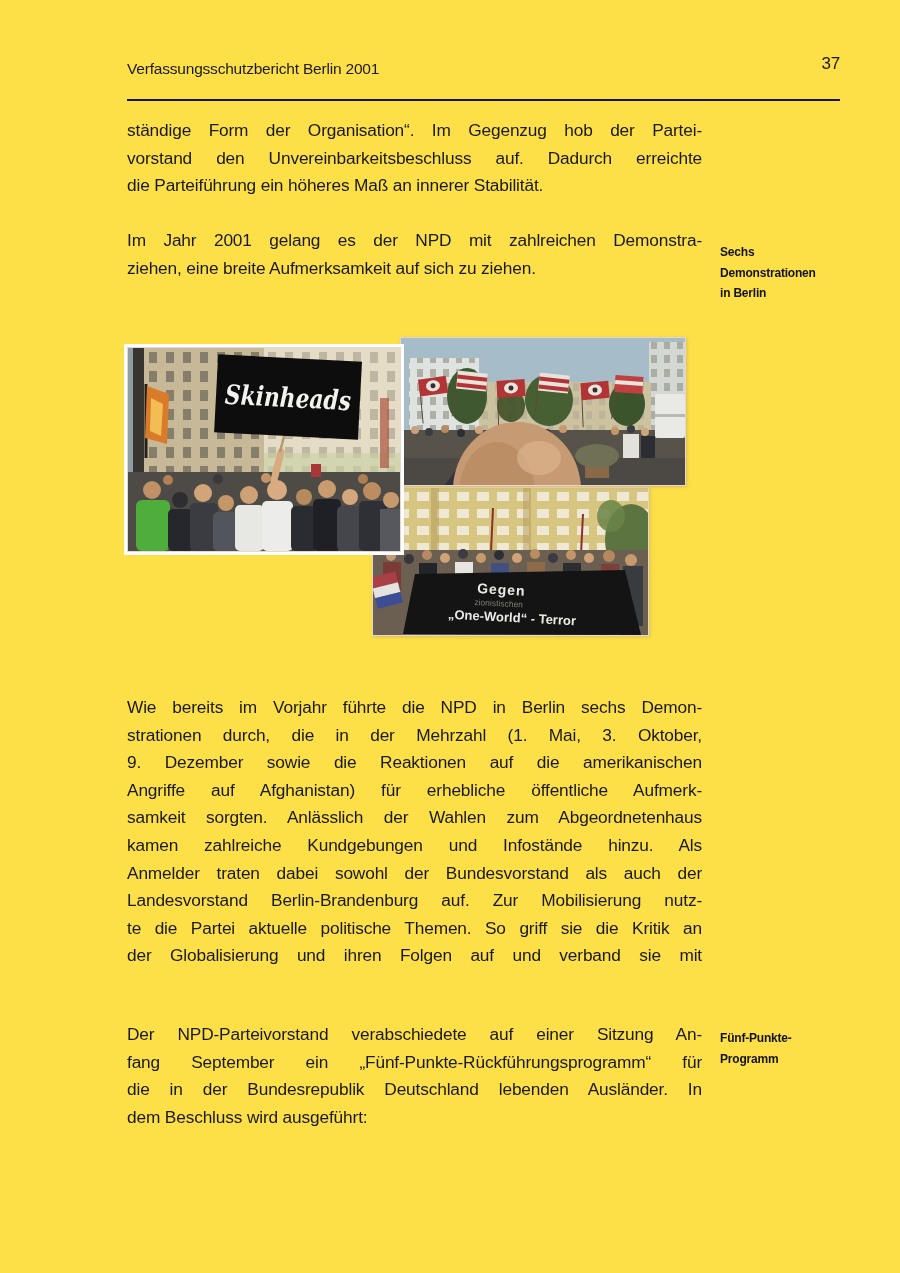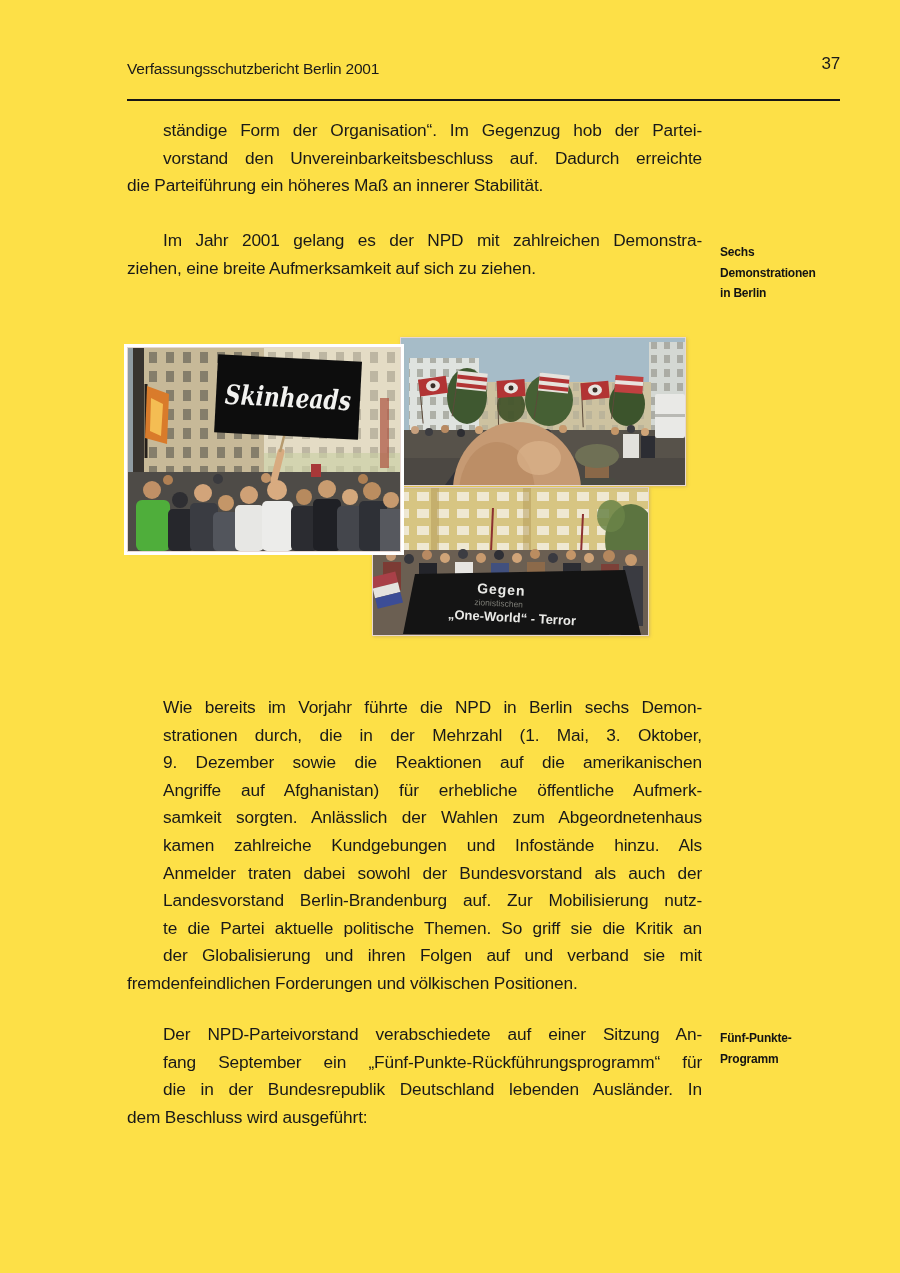--- a/index.html
+++ b/index.html
@@ -4,21 +4,21 @@
 <style>
   html,body{margin:0;padding:0;background:#ffffff;}
   .page{position:relative;width:900px;height:1273px;background:#fde047;overflow:hidden;
         font-family:"Liberation Sans",sans-serif;color:#1a1a1a;}
   .page-number{position:absolute;top:54px;left:127px;width:713px;text-align:right;
         font-size:17px;letter-spacing:-0.2px;}
   .running-header{position:absolute;top:60px;left:127px;font-size:15.5px;letter-spacing:-0.2px;}
   .header-rule{position:absolute;top:99px;left:127px;width:713px;height:2px;background:#161616;}
   .para{position:absolute;left:127px;width:575px;font-size:17.3px;line-height:27.6px;
         letter-spacing:-0.15px;color:#191919;}
-  .para .jl{text-align:justify;text-align-last:justify;margin-left:36px;}
+  .para .jl{text-align:justify;text-align-last:justify;}
   .para .ll{text-align:left;}
   .p-0{top:117px}.p-1{top:227px}.p-2{top:694px}.p-3{top:1021px}
   .note{position:absolute;left:720px;width:150px;font-size:12px;font-weight:bold;
         line-height:20.5px;letter-spacing:-0.2px;color:#131313;}
   .note-0{top:242px}.note-1{top:1028px}
   figure{margin:0;}
   .photo{position:absolute;border:1px solid #e6d7d1;box-shadow:1px 1px 3px rgba(150,120,120,0.35);
         background:#ccc;}
   .photo svg{display:block;width:100%;height:100%;}
   .photo-left{left:127px;top:347px;width:272px;height:203px;z-index:3;outline:3px solid #ffffff;}
@@ -47,21 +47,20 @@
       <div class="jl">Wie bereits im Vorjahr führte die NPD in Berlin sechs Demon-</div>
       <div class="jl">strationen durch, die in der Mehrzahl (1. Mai, 3. Oktober,</div>
       <div class="jl">9. Dezember sowie die Reaktionen auf die amerikanischen</div>
       <div class="jl">Angriffe auf Afghanistan) für erhebliche öffentliche Aufmerk-</div>
       <div class="jl">samkeit sorgten. Anlässlich der Wahlen zum Abgeordnetenhaus</div>
       <div class="jl">kamen zahlreiche Kundgebungen und Infostände hinzu. Als</div>
       <div class="jl">Anmelder traten dabei sowohl der Bundesvorstand als auch der</div>
       <div class="jl">Landesvorstand Berlin-Brandenburg auf. Zur Mobilisierung nutz-</div>
       <div class="jl">te die Partei aktuelle politische Themen. So griff sie die Kritik an</div>
       <div class="jl">der Globalisierung und ihren Folgen auf und verband sie mit</div>
-      <div class="ll">fremdenfeindlichen Forderungen und völkischen Positionen.</div>
     </div>
   <div class="para p-3">
       <div class="jl">Der NPD-Parteivorstand verabschiedete auf einer Sitzung An-</div>
       <div class="jl">fang September ein „Fünf-Punkte-Rückführungsprogramm“ für</div>
       <div class="jl">die in der Bundesrepublik Deutschland lebenden Ausländer. In</div>
       <div class="ll">dem Beschluss wird ausgeführt:</div>
     </div>
 
   <div class="note note-0">
       <div class="nl">Sechs</div>

